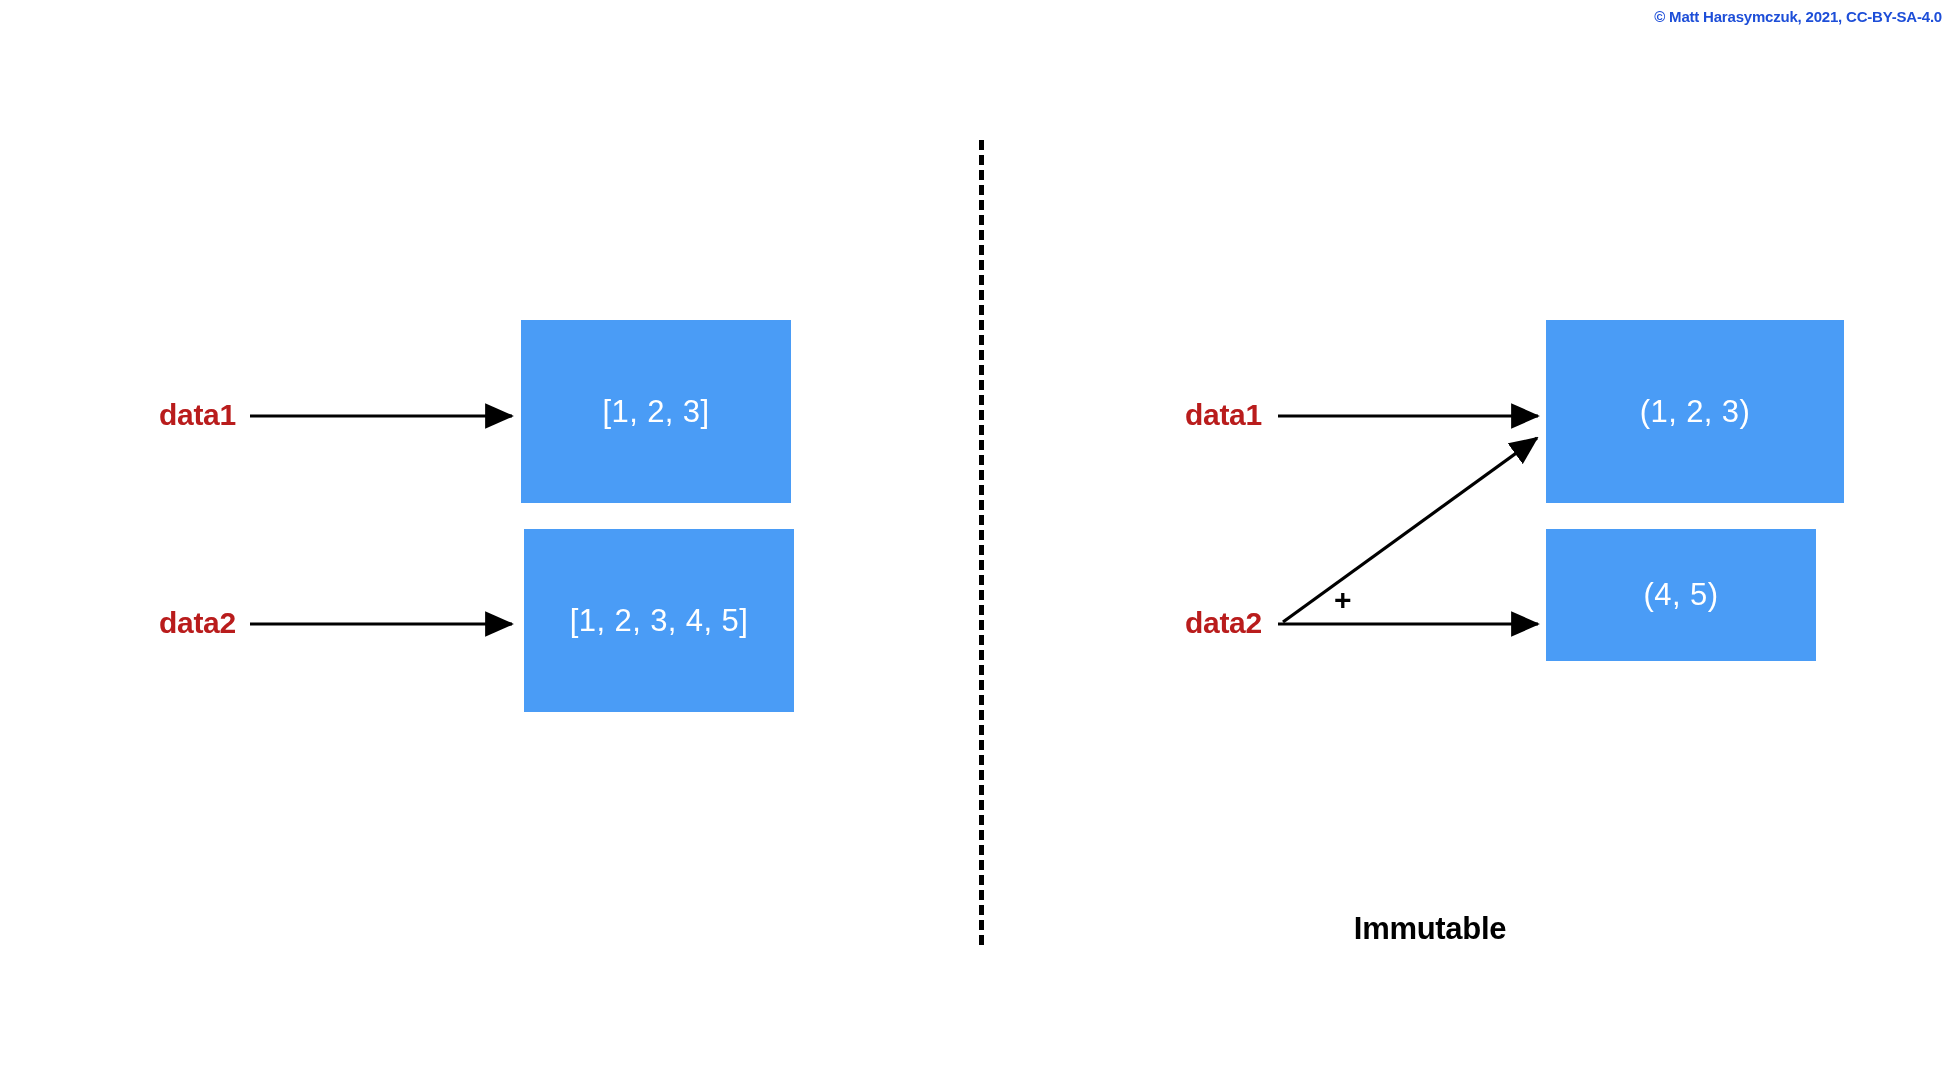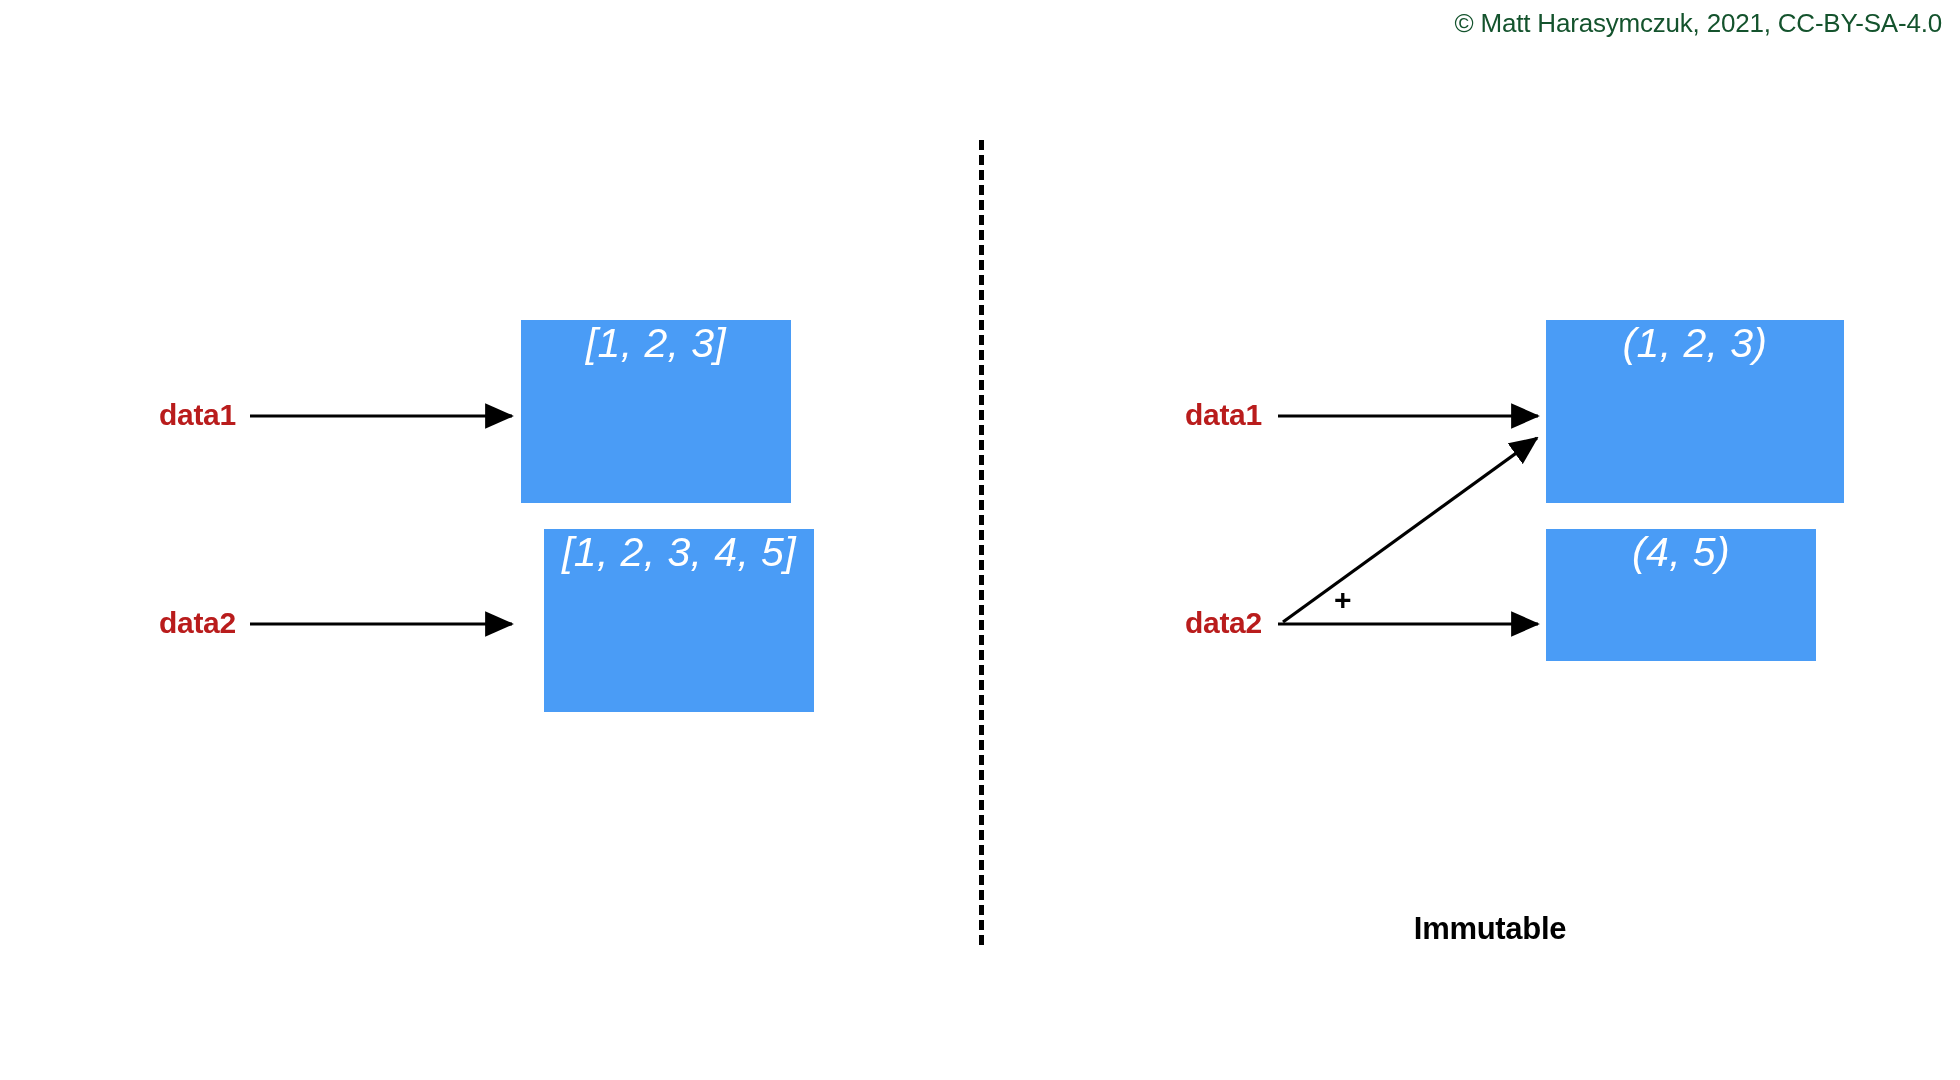--- a/index.html
+++ b/index.html
@@ -17,24 +17,24 @@
     height: 1080px;
     background: #ffffff;
     overflow: hidden;
   }
 
   
   .copyright {
     position: absolute;
     top: 8px;
     right: 18px;
-    font-size: 26px;
-    font-weight: normal;
+    font-size: 15px;
+    font-weight: bold;
     letter-spacing: -0.2px;
-    color: #14532d;
+    color: #1d4ed8;
     white-space: nowrap;
   }
   .slide-title {
     position: absolute;
     left: 28px;
     top: 40px;
     font-size: 53px;
     font-weight: bold;
     letter-spacing: -1.2px;
     color: #000;
@@ -58,33 +58,32 @@
     top: 0;
     width: 1960px;
     height: 1080px;
     pointer-events: none;
   }
 
   
   .vbox {
     position: absolute;
     display: flex;
-    align-items: flex-start;
+    align-items: center;
     justify-content: center;
     color: #ffffff;
-    font-size: 41px;
+    font-size: 31px;
     font-weight: normal;
     letter-spacing: 0.4px;
     white-space: nowrap;
-    font-style: italic;
   }
 
   
   #box-left-1 { left: 521px; top: 320px; width: 270px; height: 183px; }
-  #box-left-2 { left: 544px; top: 529px; width: 270px; height: 183px; }
+  #box-left-2 { left: 524px; top: 529px; width: 270px; height: 183px; }
   
   #box-right-1 { left: 1546px; top: 320px; width: 298px; height: 183px; }
   #box-right-2 { left: 1546px; top: 529px; width: 270px; height: 132px; }
 
   
   .varlabel {
     position: absolute;
     font-size: 30px;
     font-weight: bold;
     letter-spacing: -0.3px;
@@ -109,21 +108,21 @@
   .caption {
     position: absolute;
     font-size: 31px;
     font-weight: bold;
     letter-spacing: -0.3px;
     color: #000;
     text-align: center;
     white-space: nowrap;
   }
   #caption-left  { left: 380px;  top: 888px; width: 320px; }
-  #caption-right { left: 1330px; top: 911px; width: 320px; }
+  #caption-right { left: 1270px; top: 911px; width: 320px; }
 </style>
 </head>
 <body>
 
 <div id="slide">
 
   <div class="copyright">© Matt Harasymczuk, 2021, CC-BY-SA-4.0</div>
 
 
   <div class="divider"></div>

